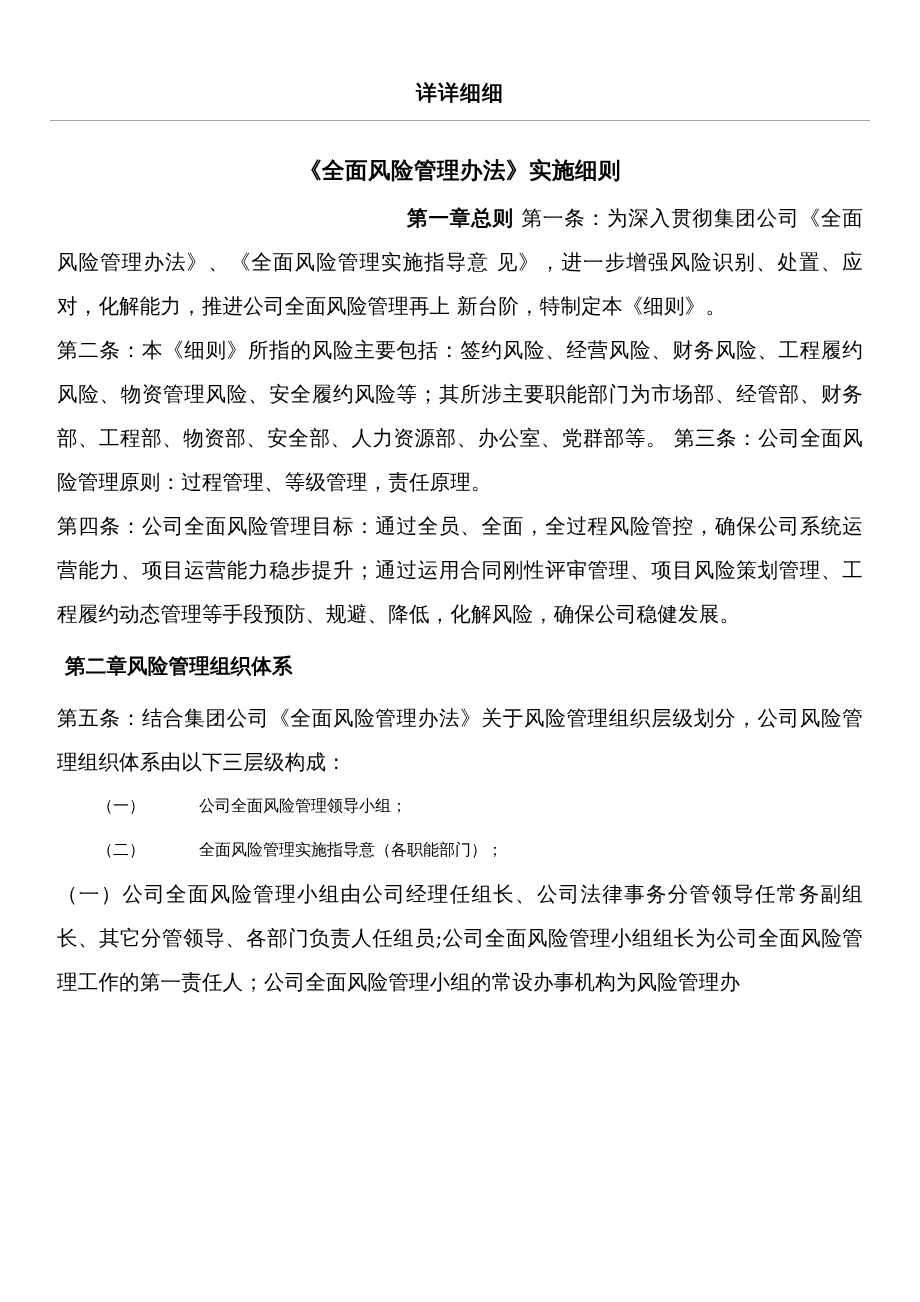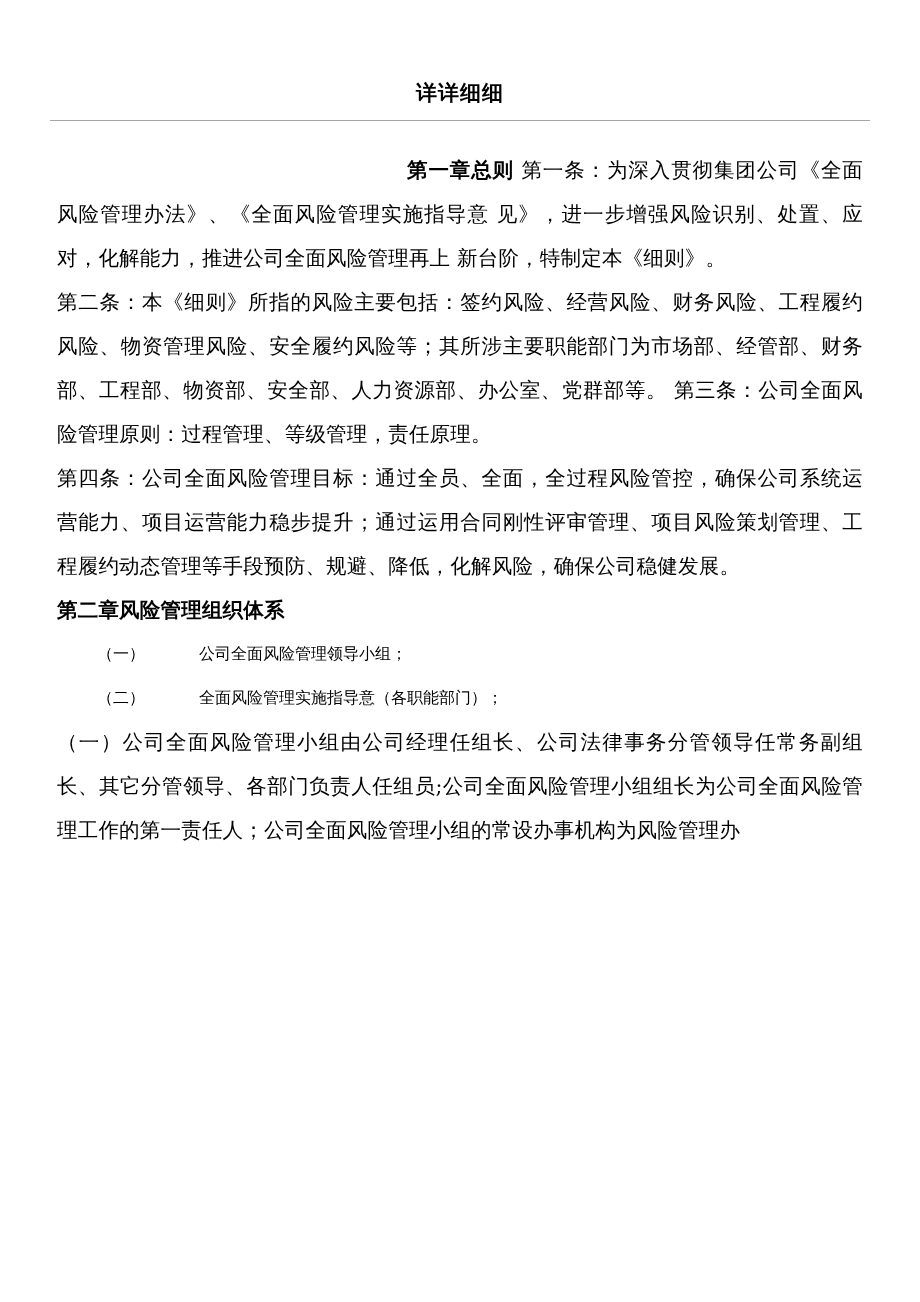--- a/index.html
+++ b/index.html
@@ -87,21 +87,21 @@
     font-weight: bold;
     font-size: 20.5px;
     margin-left: 12px;
   }
 
   .section-heading {
     font-family: "DejaVu Sans", "Liberation Sans", sans-serif;
     font-weight: bold;
     font-size: 20.5px;
     line-height: 44px;
-    margin: 0;
+    margin: 8px;
     text-align: left;
     letter-spacing: 0.2px;
   }
 
   .list-item {
     font-size: 16px;
     line-height: 44px;
     margin: 0;
     text-align: justify;
     text-justify: inter-ideograph;
@@ -120,31 +120,33 @@
 
 <div class="page">
 
   <div class="page-header">
     <span class="header-text">详详细细</span>
   </div>
   <div class="header-rule"></div>
 
   <div class="doc-body">
 
+    <h1 class="doc-title">《全面风险管理办法》实施细则</h1>
 
     <p class="para para-first">
       <span class="chapter-inline">第一章总则</span><span> 第一条：为深入贯彻集团公司《全面风险管理办法》、《全面风险管理实施指导意 见》，进一步增强风险识别、处置、应对，化解能力，推进公司全面风险管理再上 新台阶，特制定本《细则》。</span>
     </p>
 
     <p class="para">第二条：本《细则》所指的风险主要包括：签约风险、经营风险、财务风险、工程履约风险、物资管理风险、安全履约风险等；其所涉主要职能部门为市场部、经管部、财务部、工程部、物资部、安全部、人力资源部、办公室、党群部等。 第三条：公司全面风险管理原则：过程管理、等级管理，责任原理。</p>
 
     <p class="para">第四条：公司全面风险管理目标：通过全员、全面，全过程风险管控，确保公司系统运营能力、项目运营能力稳步提升；通过运用合同刚性评审管理、项目风险策划管理、工程履约动态管理等手段预防、规避、降低，化解风险，确保公司稳健发展。</p>
 
     <h2 class="section-heading">第二章风险管理组织体系</h2>
 
+    <p class="para">第五条：结合集团公司《全面风险管理办法》关于风险管理组织层级划分，公司风险管理组织体系由以下三层级构成：</p>
 
     <p class="list-item list-item-indented">
       <span class="list-marker">（一）</span><span>公司全面风险管理领导小组；</span>
     </p>
 
     <p class="list-item list-item-indented">
       <span class="list-marker">（二）</span><span>全面风险管理实施指导意（各职能部门）；</span>
     </p>
 
 

